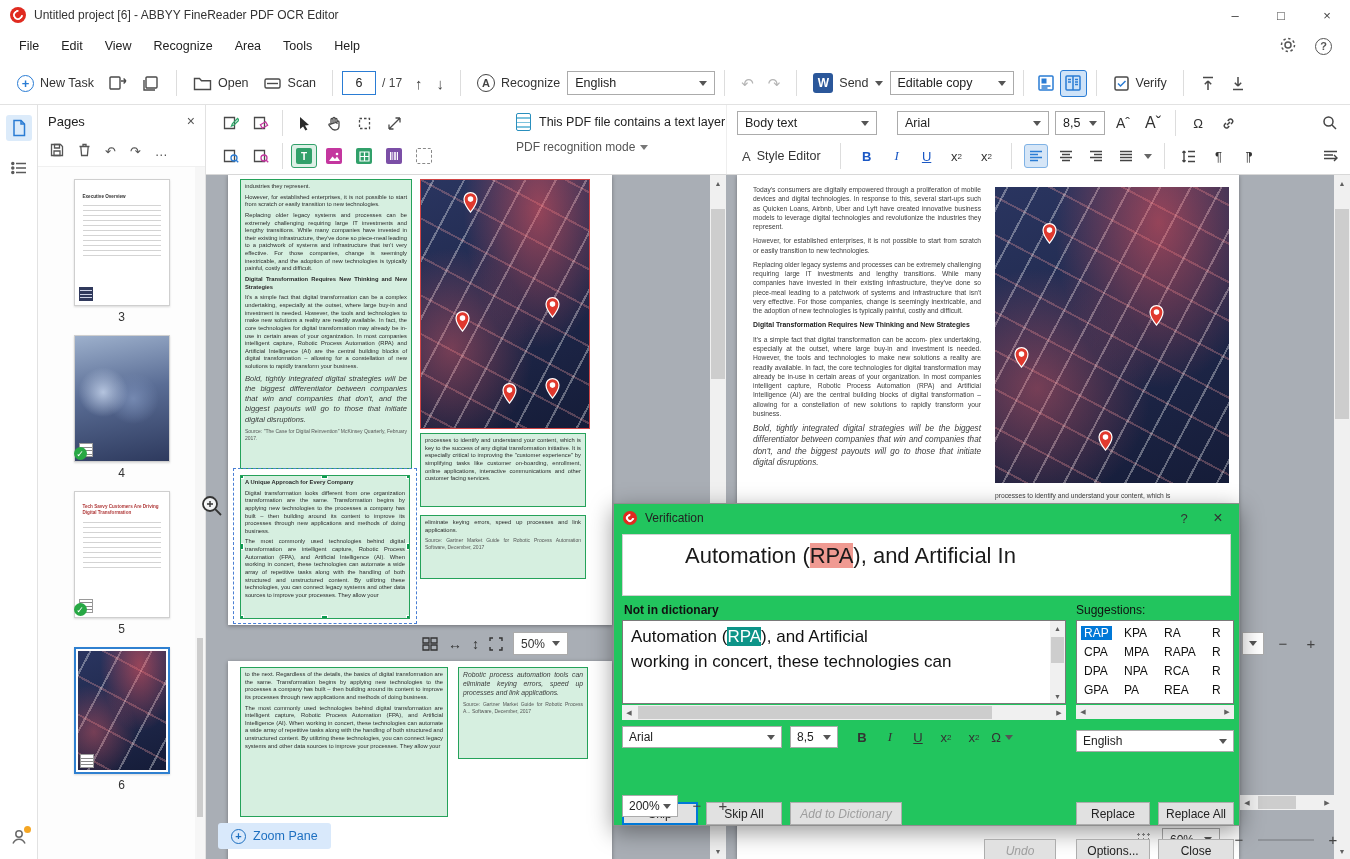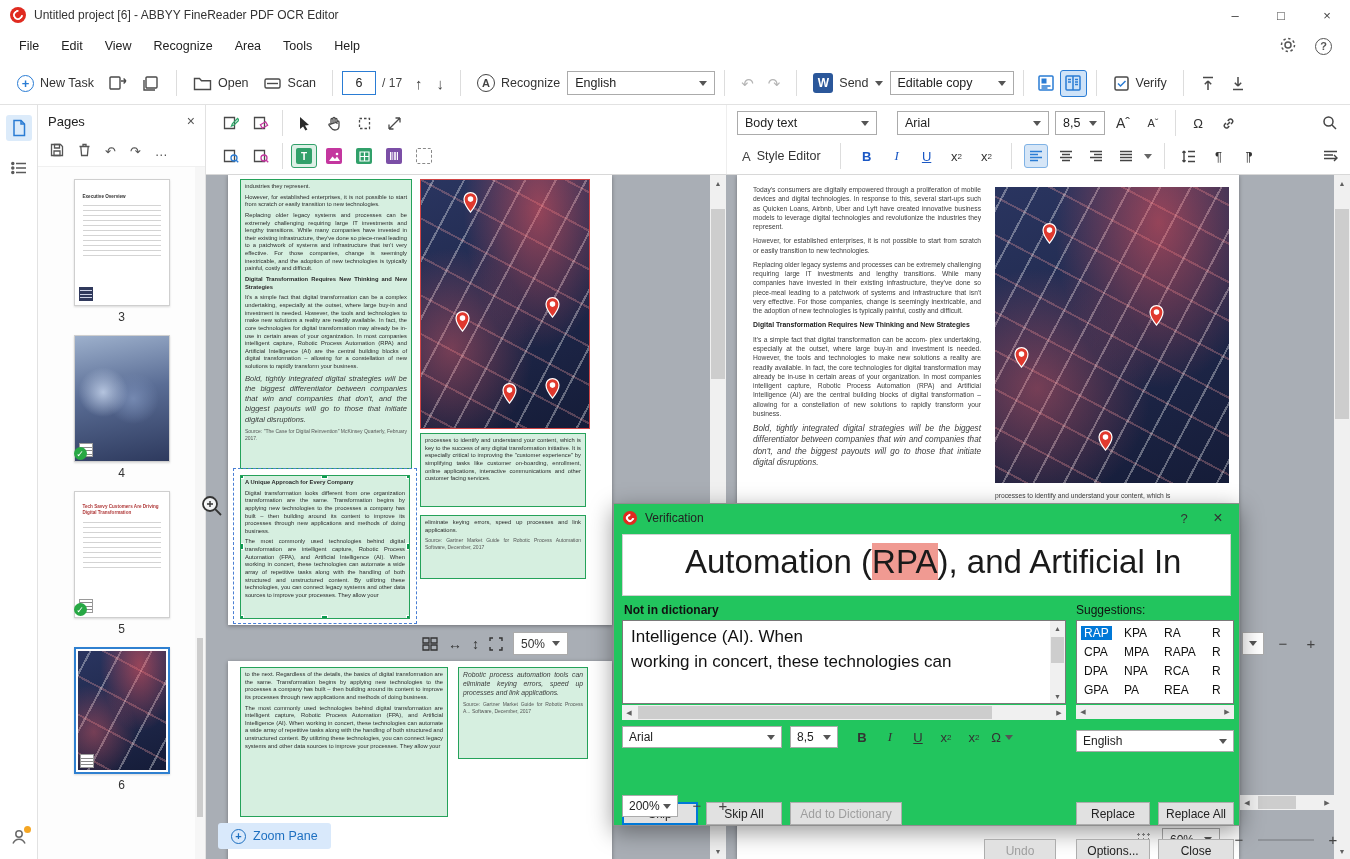--- a/index.html
+++ b/index.html
@@ -139,35 +139,35 @@
   .grid-ic { width:16px; height:16px; background:radial-gradient(#8a8a8a 1px, transparent 1.2px); background-size:5px 5px; }
   .slider-line { width:56px; height:2px; background:#8f9399; }
   .szbtn { font-size:15px; color:#444; width:18px; text-align:center; }
 
   
   .dialog { position:absolute; left:613px; top:503px; width:627px; height:323px; background:#22c55e; border:1px solid #8f8f8f; box-shadow:0 6px 22px rgba(0,0,0,.4); }
   .dlg-title { height:28px; display:flex; align-items:center; padding:0 4px 0 9px; gap:8px; }
   .dlg-title-text { font-size:12px; color:#222; }
   .dlg-x { margin-left:auto; display:flex; }
   .dlg-btn { width:34px; height:26px; display:flex; align-items:center; justify-content:center; font-size:13px; color:#333; }
-  .dlg-preview { position:absolute; left:8px; right:8px; top:30px; height:62px; background:#fff; border:1px solid #d0d0d0; overflow:hidden; white-space:nowrap; font-size:33px; color:#1a1a1a; padding:8px 0 0 62px; }
+  .dlg-preview { position:absolute; left:8px; right:8px; top:30px; height:62px; background:#fff; border:1px solid #d0d0d0; overflow:hidden; white-space:nowrap; font-size:22px; color:#1a1a1a; padding:8px 0 0 62px; }
   .hl-red { background:#f09a92; }
   .hl-teal { background:#0d9488; color:#fff; }
   .dlg-label { position:absolute; top:99px; font-size:12px; color:#111; }
   .dlg-edit { position:absolute; left:8px; top:116px; width:444px; height:84px; background:#fff; border:1px solid #7a7a7a; overflow:hidden; }
   .dlg-edit-text { padding:4px 8px; font-size:17px; line-height:1.45; color:#111; white-space:nowrap; }
   .dlg-sugg { position:absolute; left:462px; top:116px; width:158px; height:84px; background:#fff; border:1px solid #7a7a7a; overflow:hidden; display:grid; grid-template-columns:40px 40px 48px 26px; grid-auto-rows:19px; align-items:center; padding:2px 0 0 4px; }
   .sug-cell { font-size:12px; color:#111; overflow:hidden; white-space:nowrap; }
   .sug-cell span { padding:1px 3px; }
   .sug-cell .sel { background:#0078d7; color:#fff; }
   .dlg-dd { position:absolute; display:flex; align-items:center; justify-content:space-between; border:1px solid #ababab; background:#fff; height:22px; padding:0 6px; font-size:12px; color:#222; }
   .dlg-tb { position:absolute; display:flex; align-items:center; gap:4px; }
   .dbtn { height:23px; background:#e1e1e1; border:1px solid #adadad; display:flex; align-items:center; justify-content:center; font-size:12px; color:#222; position:absolute;margin-top:44px; }
   .dbtn.primary { border:2px solid #0078d7; }
-  .dbtn.disabled { color:#9e9e9e; }
+  .dbtn.disabled { color:#9e9e9e;font-style:italic; }
   .fmtbtn { width:24px; height:22px; display:flex; align-items:center; justify-content:center; font-size:13px; color:#333; }
 
   .cursor-mag { position:absolute; left:200px; top:494px; }
   svg.lineic line, svg.lineic path, svg.lineic rect, svg.lineic circle, svg.lineic polyline { vector-effect:non-scaling-stroke; }
 </style>
 </head>
 <body>
 
 <div class="window">
 
@@ -478,38 +478,48 @@
               <span class="sq purple">
                   <svg width="10" height="10" viewBox="0 0 10 10">
                     <path d="M1 1h1.4v8H1zM3.4 1h.8v8h-.8zM5.2 1h1.6v8H5.2zM7.8 1h1.2v8H7.8z" fill="#fff"></path>
                   </svg>
                 </span>
             </span>
             <span class="at-ic">
                 <span class="sq dashed"></span>
               </span>
           </div>
+          <div class="notice">
+            <div class="notice-line1">
+              <span class="doc-ic"></span>
+              <span>This PDF file contains a text layer</span>
+            </div>
+            <div class="notice-line2">
+              <span>PDF recognition mode</span>
+              <span class="chev" style="border-top-color:#777"></span>
+            </div>
+          </div>
         </div>
 
         <div class="format-tools">
           <div class="ft-row" style="top:5px">
             <div class="dd" style="width:140px">
               <span>Body text</span>
                 <span class="chev"></span>
             </div>
             <div class="dd" style="width:152px; margin-left:14px">
               <span>Arial</span>
                 <span class="chev"></span>
             </div>
             <div class="dd" style="width:50px">
               <span>8,5</span>
                 <span class="chev"></span>
             </div>
             <span class="fbtn" style="font-size:14px">Aˆ</span>
-            <span class="fbtn" style="font-size:11px">Aˇ</span>
+            <span class="fbtn" style="font-size:16px">Aˇ</span>
             <div class="vsep" style="margin:0 4px"></div>
             <span class="fbtn">Ω</span>
             <span class="fbtn">
               <svg class="lineic" width="15" height="15" viewBox="0 0 15 15" fill="none" stroke="#444" stroke-width="1.5">
                 <path d="M6 9l3-3M5 7L3.6 8.4a2.3 2.3 0 003.2 3.2L8.2 10M10 8l1.4-1.4a2.3 2.3 0 00-3.2-3.2L6.8 5"></path>
               </svg>
             </span>
             <span class="fbtn" style="margin-left:auto">
               <svg class="lineic" width="16" height="16" viewBox="0 0 16 16" fill="none" stroke="#444" stroke-width="1.5">
                 <circle cx="6.5" cy="6.5" r="4.5"></circle>
@@ -775,21 +785,21 @@
       </span>
     </div>
 
     <div class="dlg-preview"><span>Automation (</span><span class="hl-red">RPA</span><span>), and Artificial In</span></div>
 
     <span class="dlg-label" style="left:10px; font-weight:bold">Not in dictionary</span>
     <span class="dlg-label" style="left:462px">Suggestions:</span>
 
     <div class="dlg-edit">
       <div class="dlg-edit-text">
-        <div>Intelligence (AI). When</div>
+        <div><span>Automation (</span><span class="hl-teal">RPA</span><span>), and Artificial</span></div>
         <div>working in concert, these technologies can</div>
       </div>
       <div class="sbv" style="right:0; top:0; bottom:0; width:15px">
         <span class="sb-arrow" style="width:15px;height:14px">▲</span>
         <div class="sbv-track">
             <div class="sbv-thumb" style="top:2px; height:26px"></div>
           </div>
         <span class="sb-arrow" style="width:15px;height:14px">▼</span>
       </div>
     </div>

